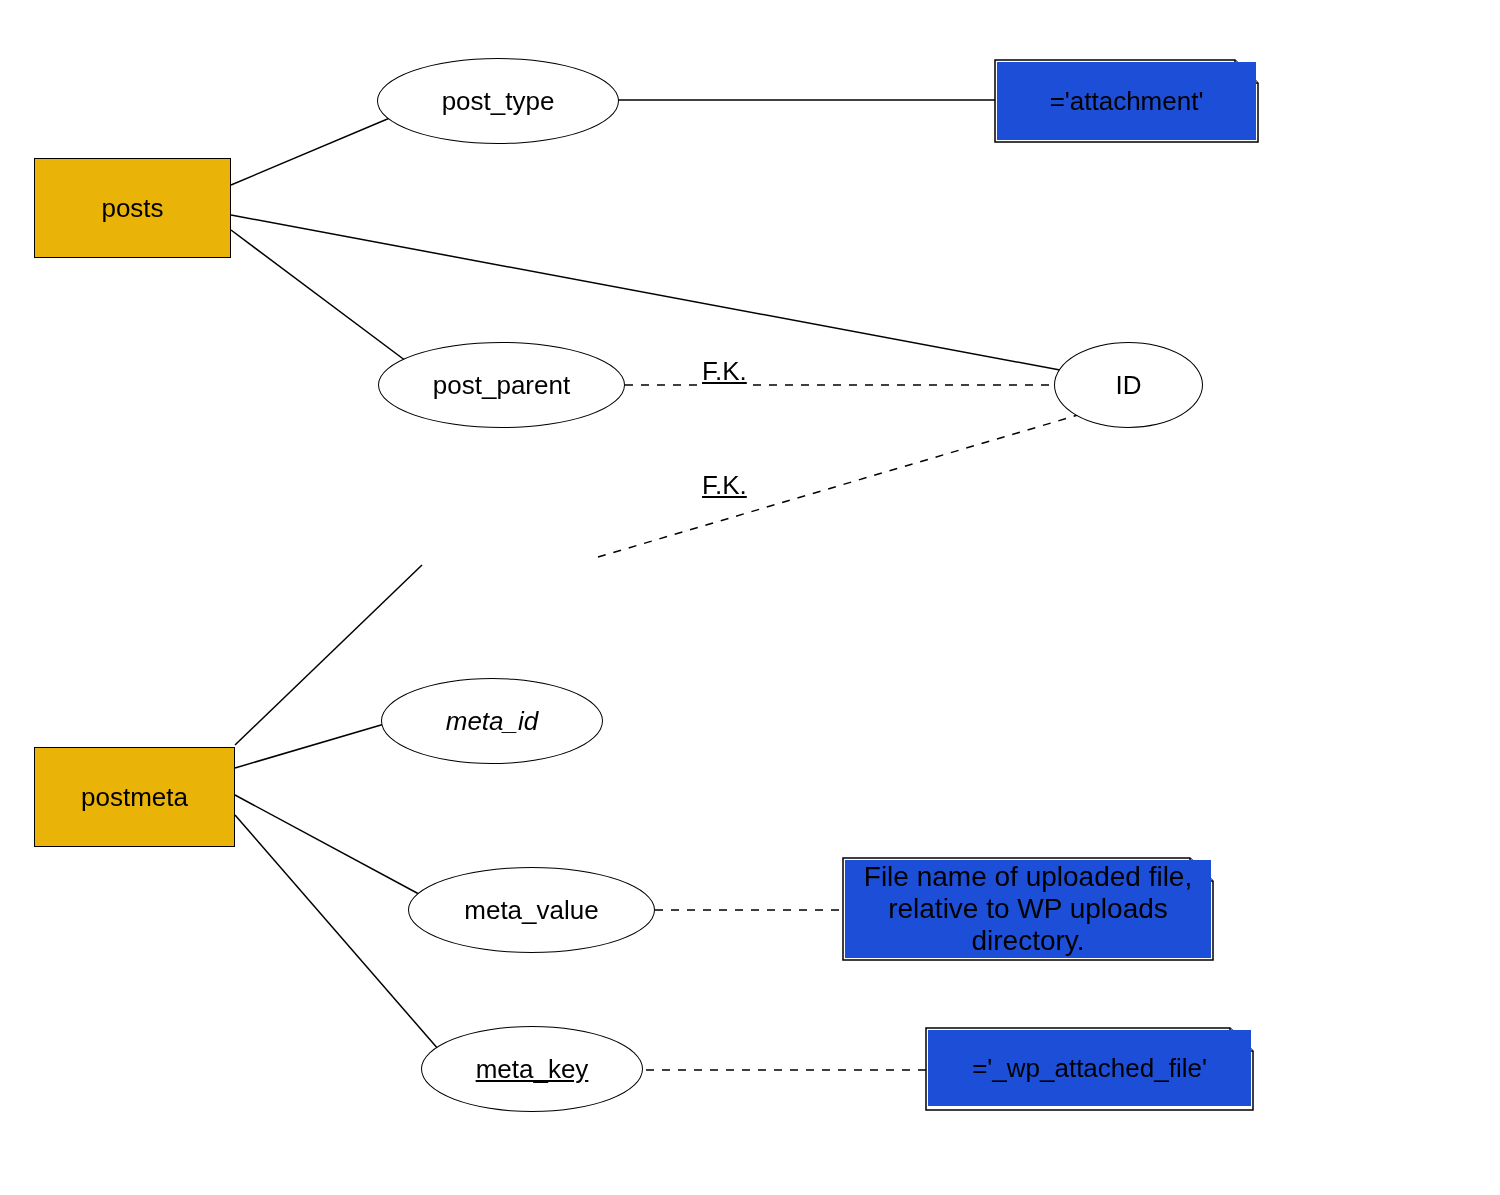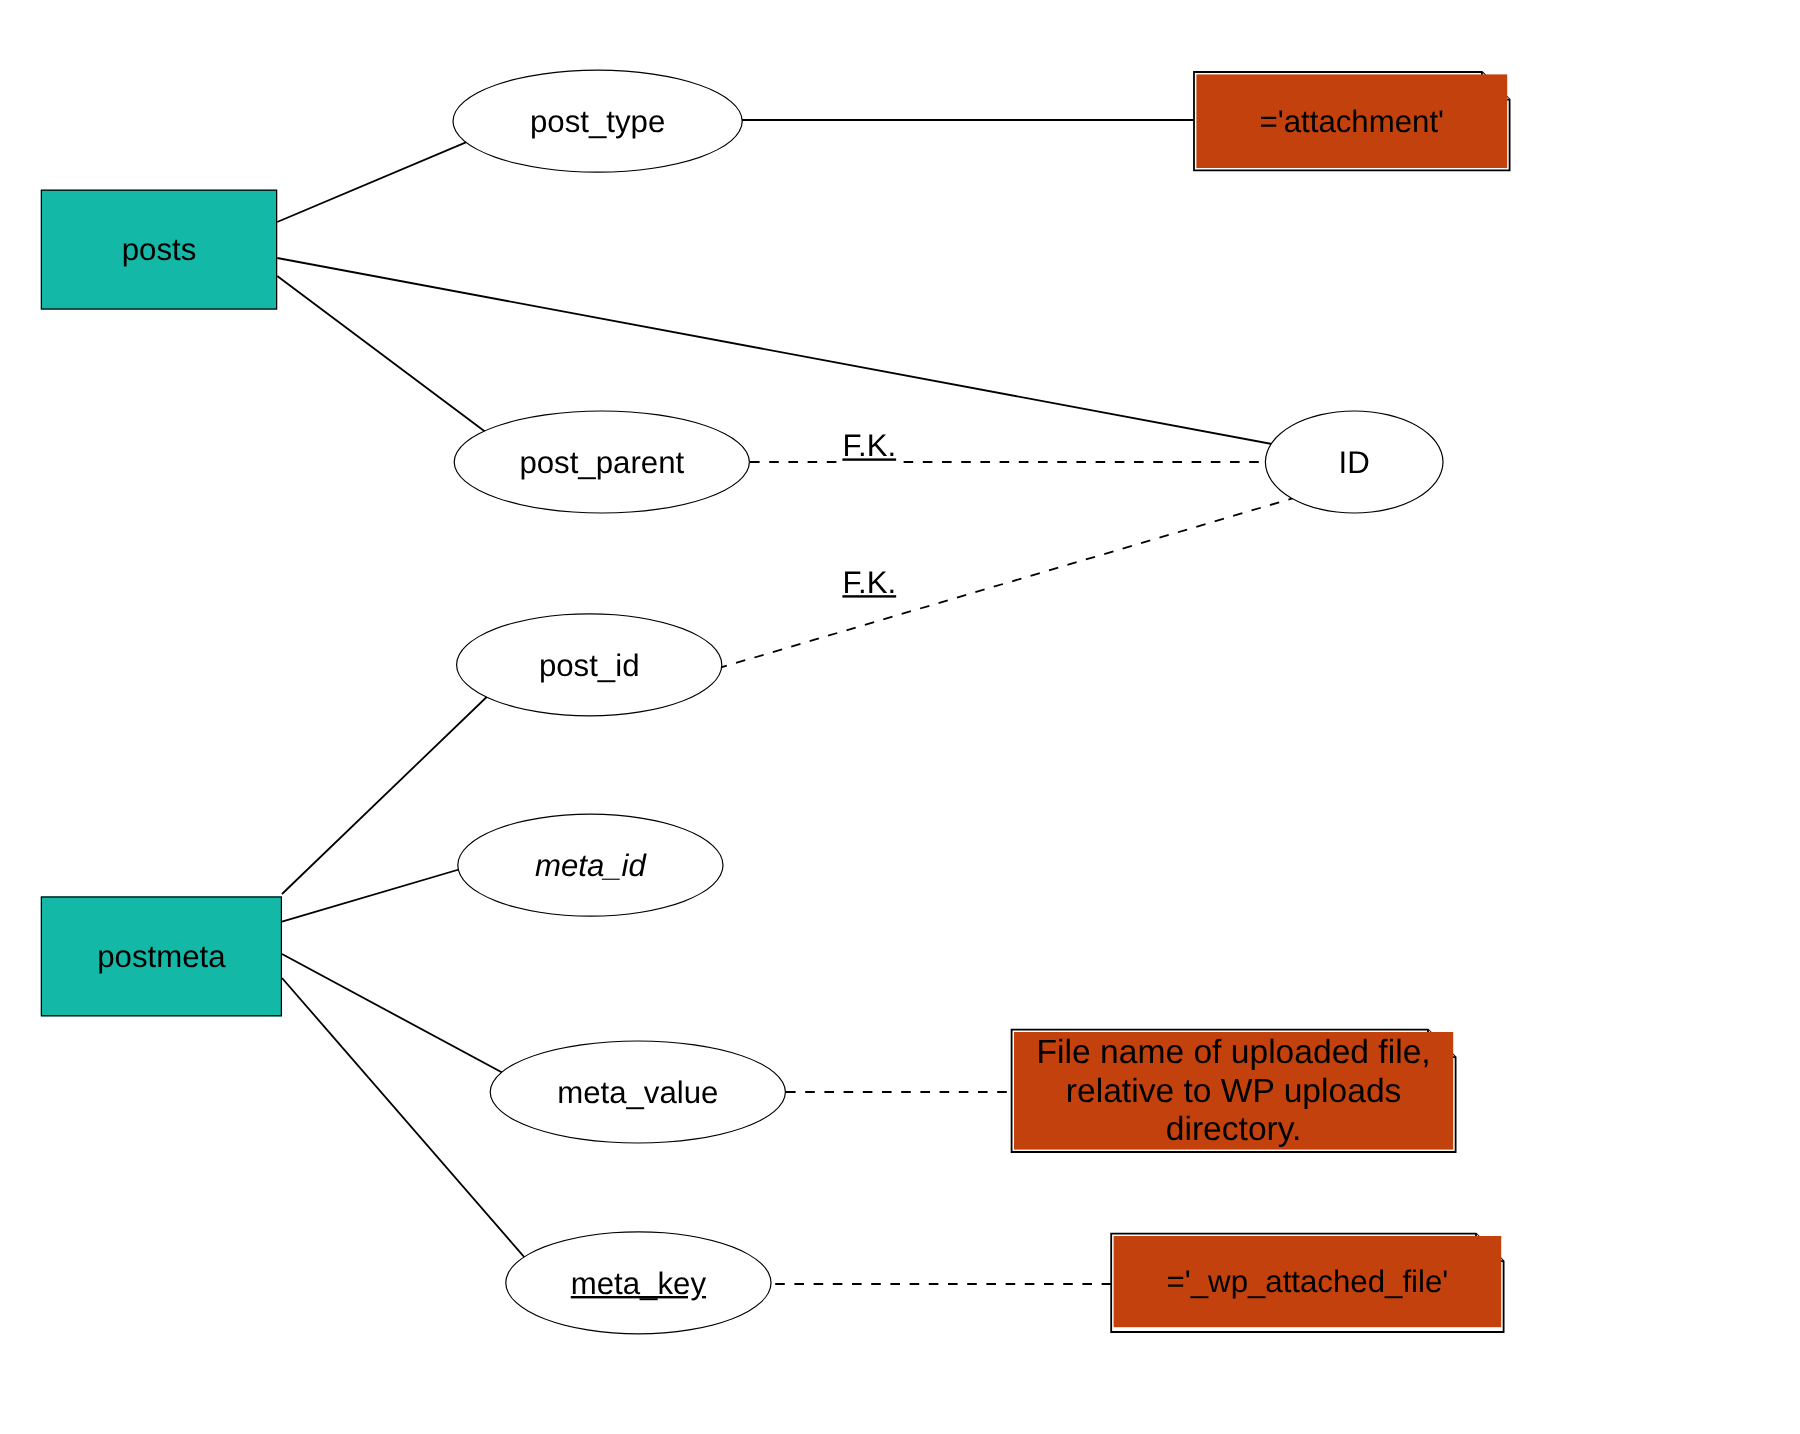--- a/index.html
+++ b/index.html
@@ -16,39 +16,39 @@
     height: 1195px;
   }
   svg {
     position: absolute;
     left: 0;
     top: 0;
   }
   .entity {
     position: absolute;
     border: 1.5px solid #000;
-    background: #14b8a6;
+    background: #eab308;
     box-sizing: border-box;
     display: flex;
     align-items: center;
     justify-content: center;
   }
   .attribute {
     position: absolute;
     border: 1.5px solid #000;
     background: #fff;
     box-sizing: border-box;
     border-radius: 50%;
     display: flex;
     align-items: center;
     justify-content: center;
   }
   .note {
     position: absolute;
-    background: #c2410c;
+    background: #1d4ed8;
     box-sizing: border-box;
     display: flex;
     align-items: center;
     justify-content: center;
     text-align: center;
     padding: 4px 12px;
   }
   .label {
     position: absolute;
     background: #fff;
@@ -119,23 +119,20 @@
   </div>
 
   <div class="attribute" style="left:378px; top:342px; width:247px; height:86px;">
     <span>post_parent</span>
   </div>
 
   <div class="attribute" style="left:1054px; top:342px; width:149px; height:86px;">
     <span>ID</span>
   </div>
 
-  <div class="attribute" style="left:380px; top:511px; width:222px; height:86px;">
-    <span>post_id</span>
-  </div>
 
   <div class="attribute" style="left:381px; top:678px; width:222px; height:86px;font-style:italic;">
     <span>meta_id</span>
   </div>
 
   <div class="attribute" style="left:408px; top:867px; width:247px; height:86px;">
     <span>meta_value</span>
   </div>
 
   <div class="attribute" style="left:421px; top:1026px; width:222px; height:86px;text-decoration:underline;">

